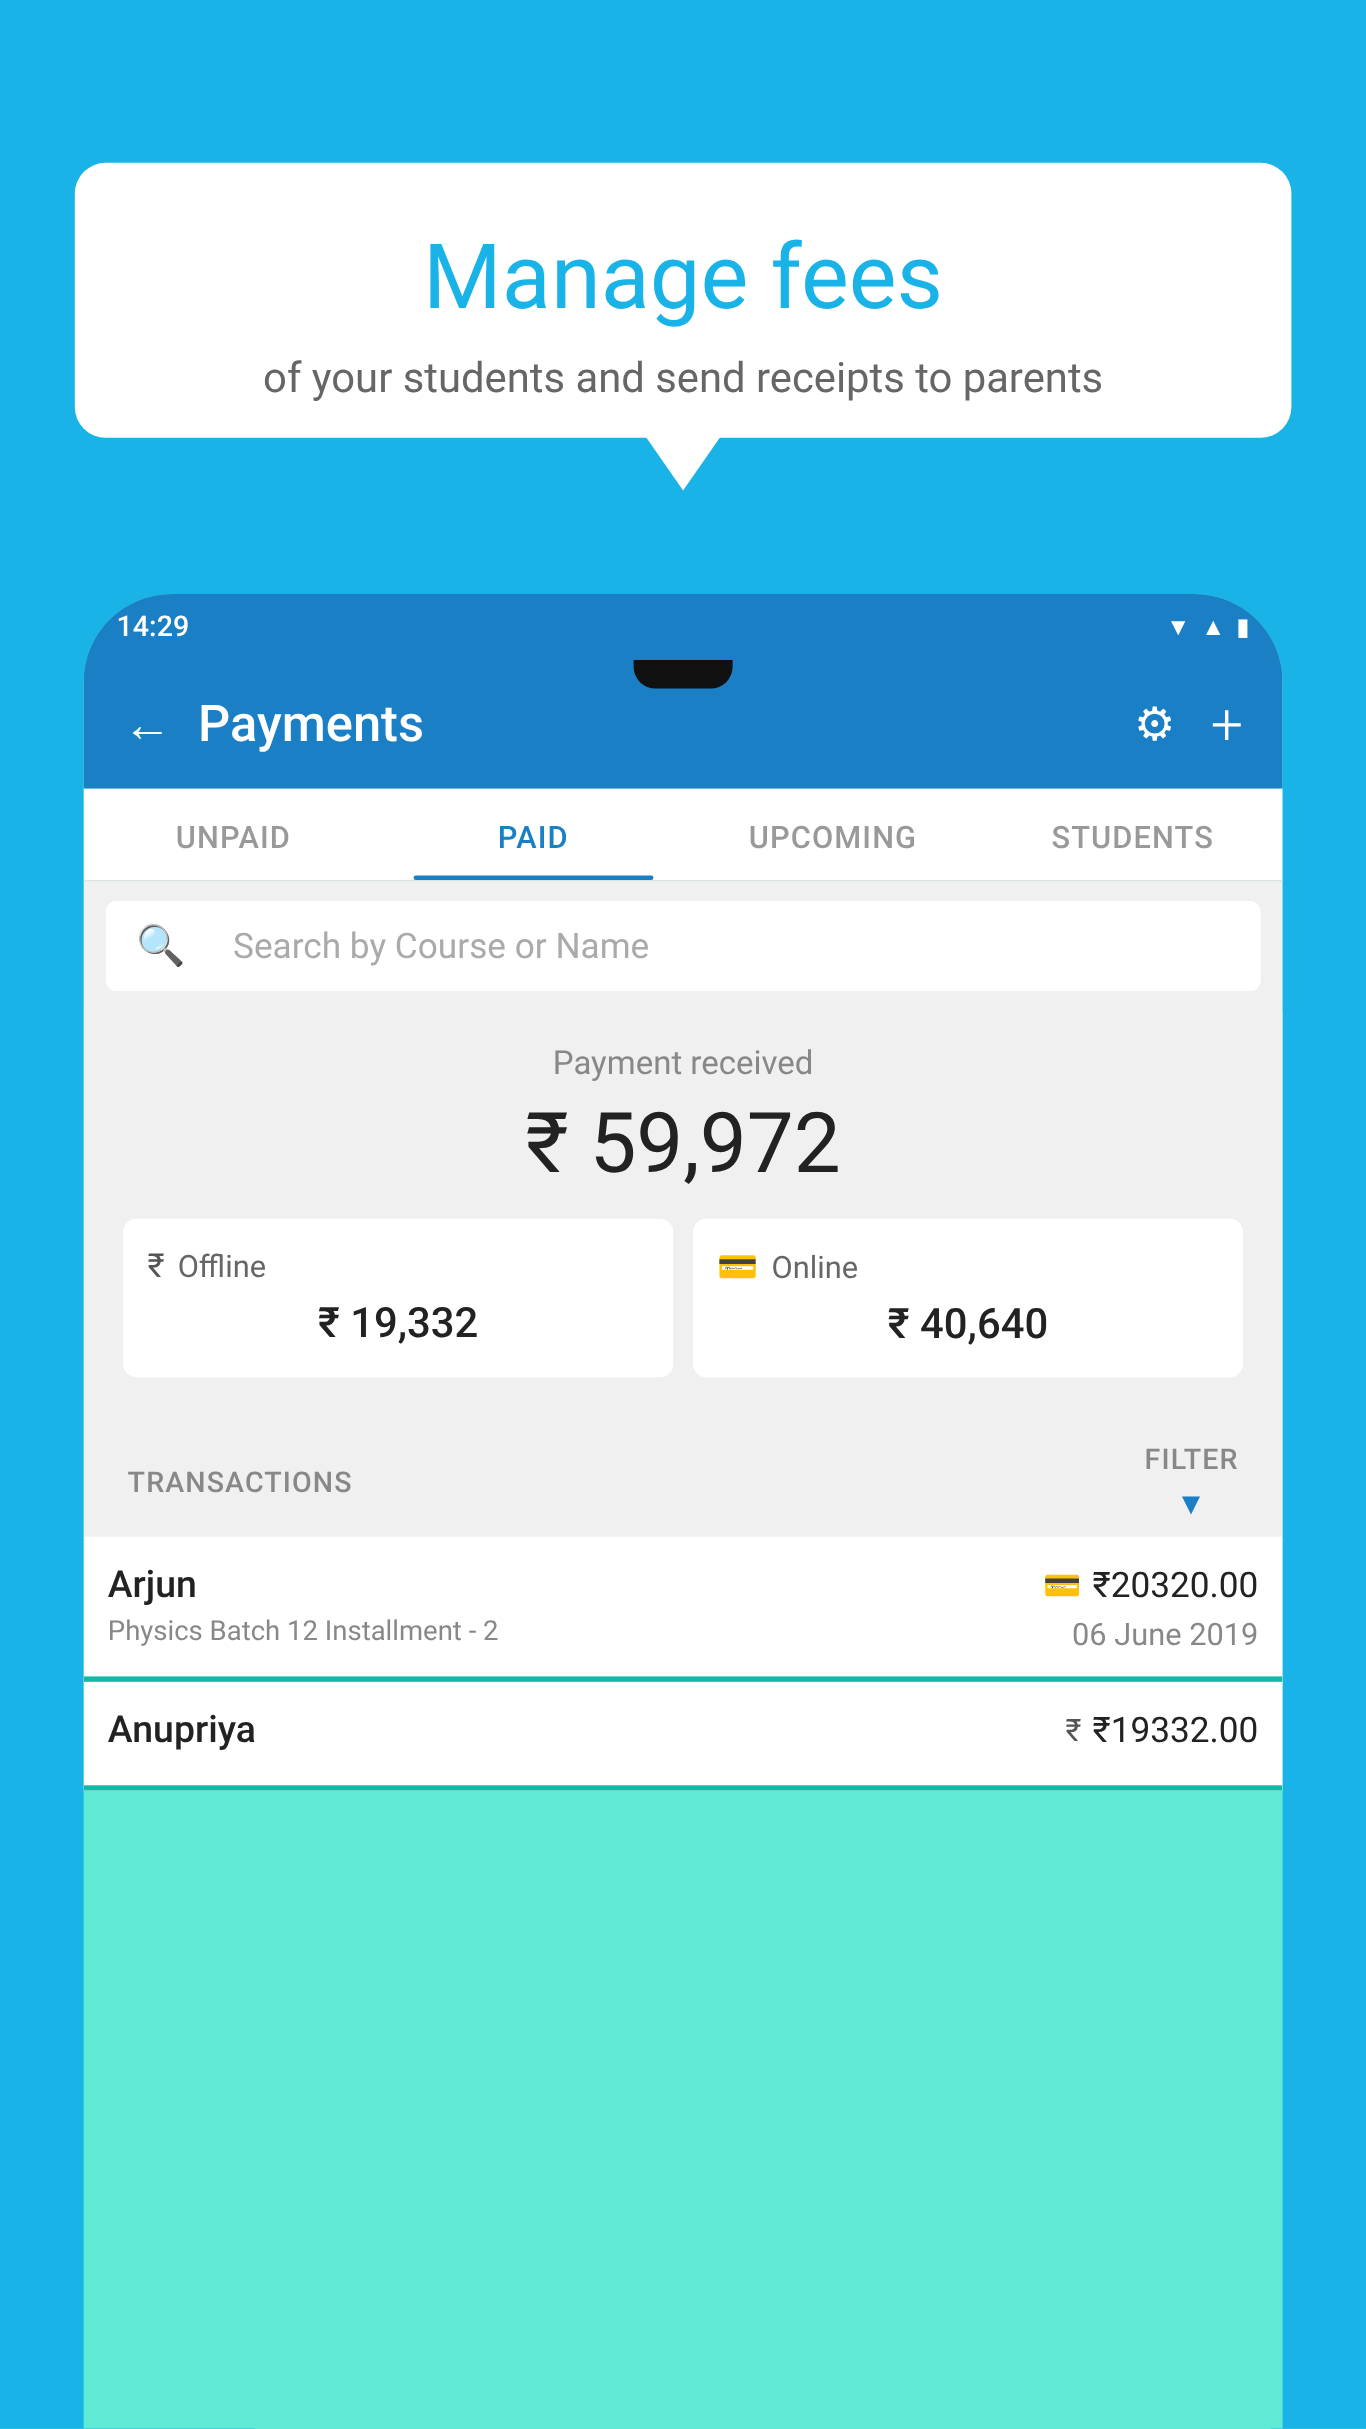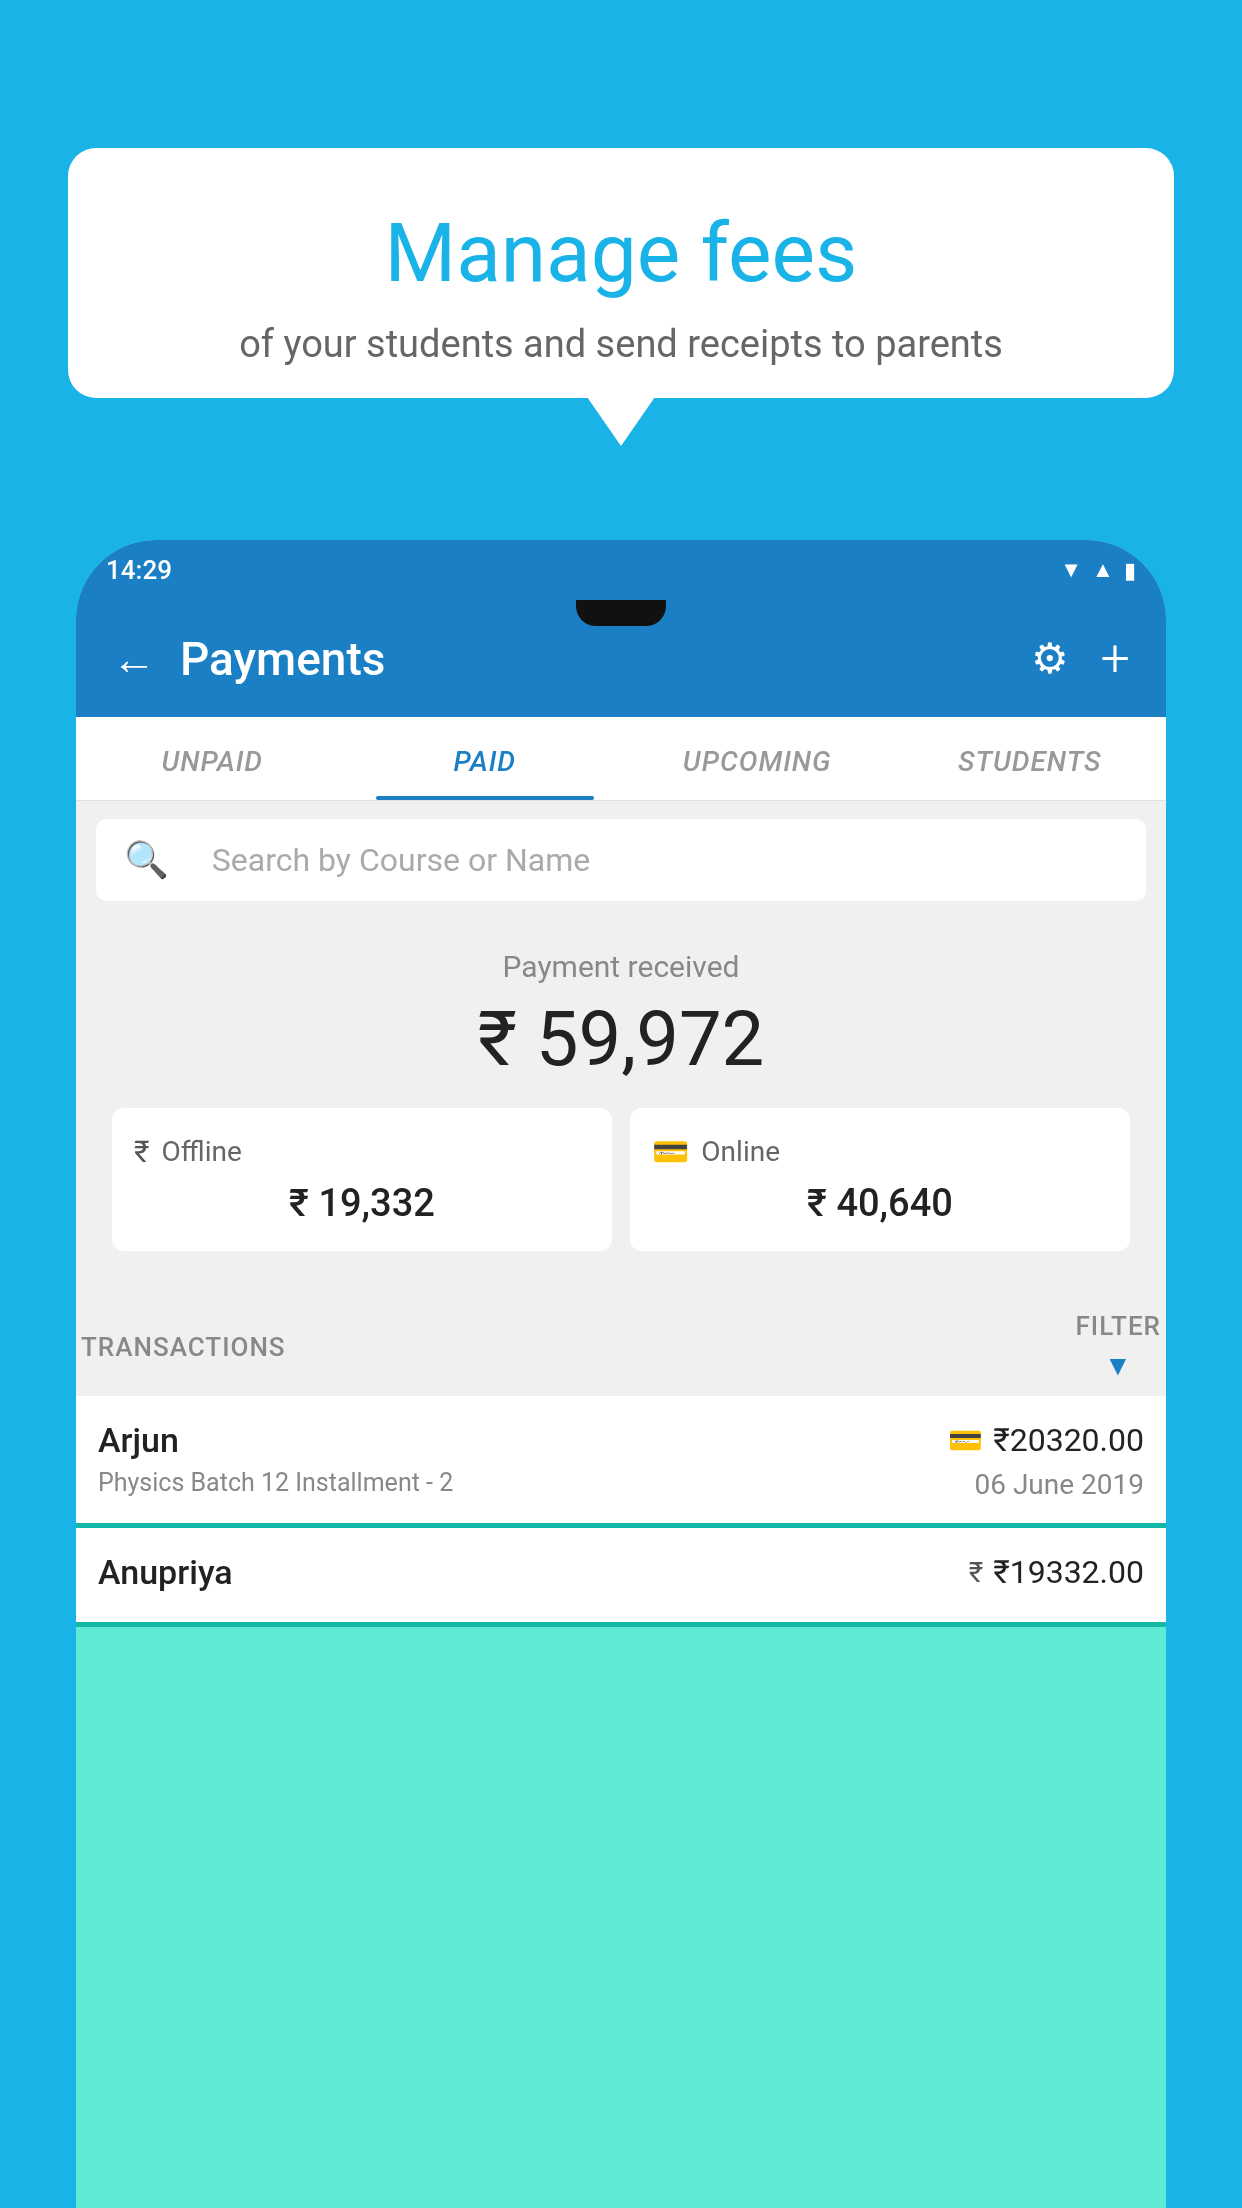--- a/index.html
+++ b/index.html
@@ -145,21 +145,20 @@
       color: #ffffff;
       font-size: 52px;
       font-weight: 300;
     }
 
     
     .tabs-bar {
       background: #ffffff;
       display: flex;
       border-bottom: 1px solid #e0e0e0;
-      font-style: italic;
     }
 
     .tab {
       flex: 1;
       text-align: center;
       padding: 28px 0 22px;
       font-size: 28px;
       font-weight: 500;
       color: #999999;
       letter-spacing: 1px;
@@ -261,21 +260,21 @@
       font-size: 38px;
       font-weight: 500;
       color: #222222;
     }
 
     
     .transactions-header {
       display: flex;
       justify-content: space-between;
       align-items: center;
-      padding: 16px 5px 14px;
+      padding: 16px 40px 14px;
       background: #f0f0f0;
     }
 
     .transactions-label {
       font-size: 26px;
       color: #888888;
       font-weight: 500;
       letter-spacing: 1px;
     }
 

